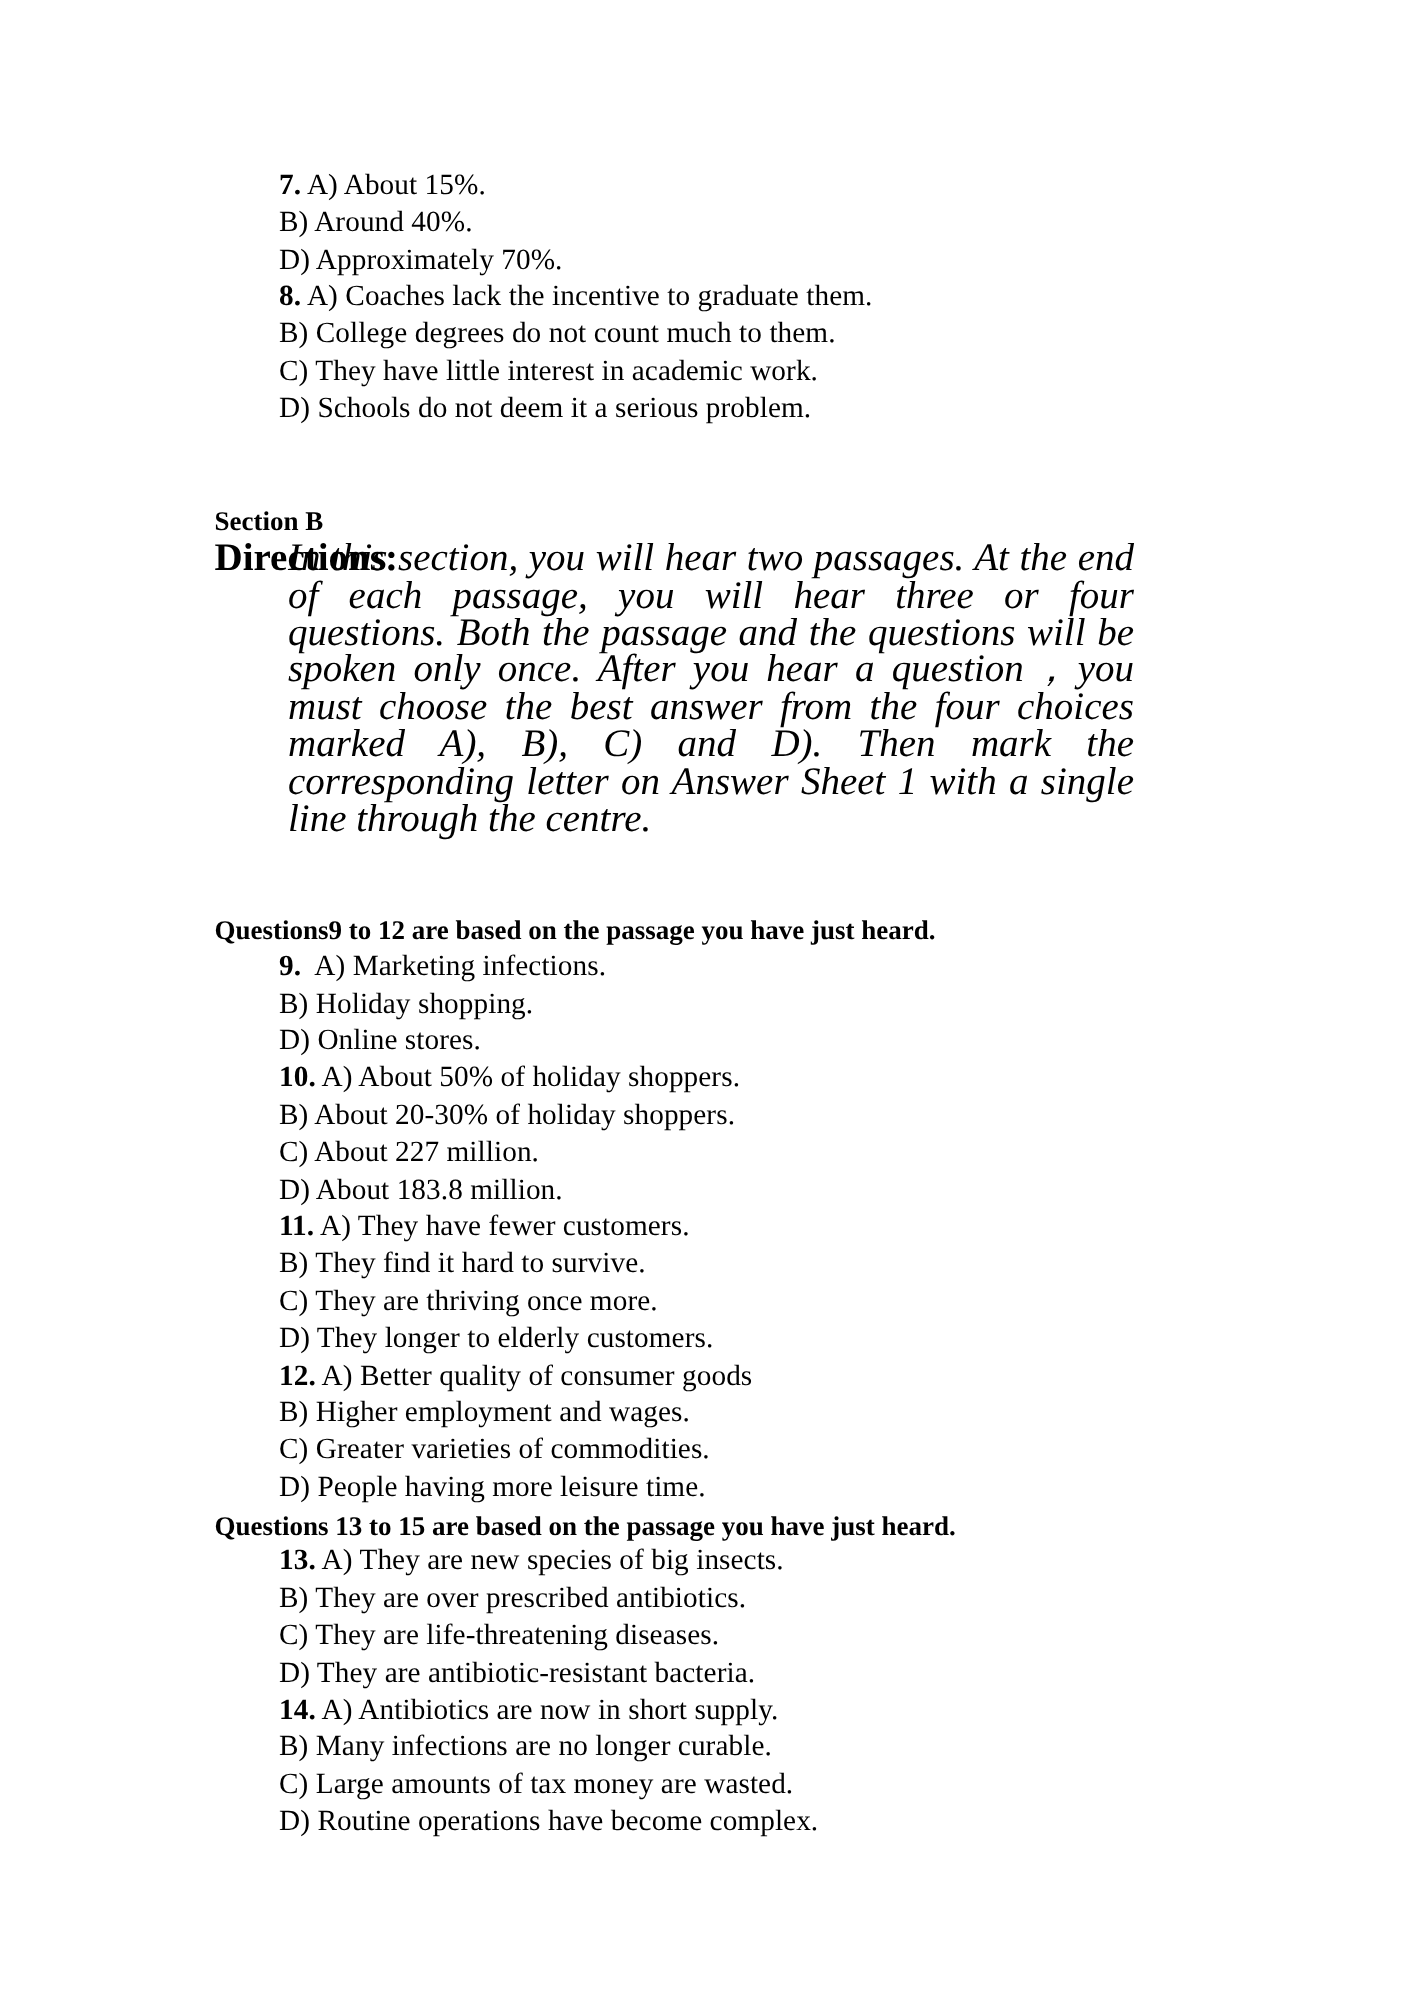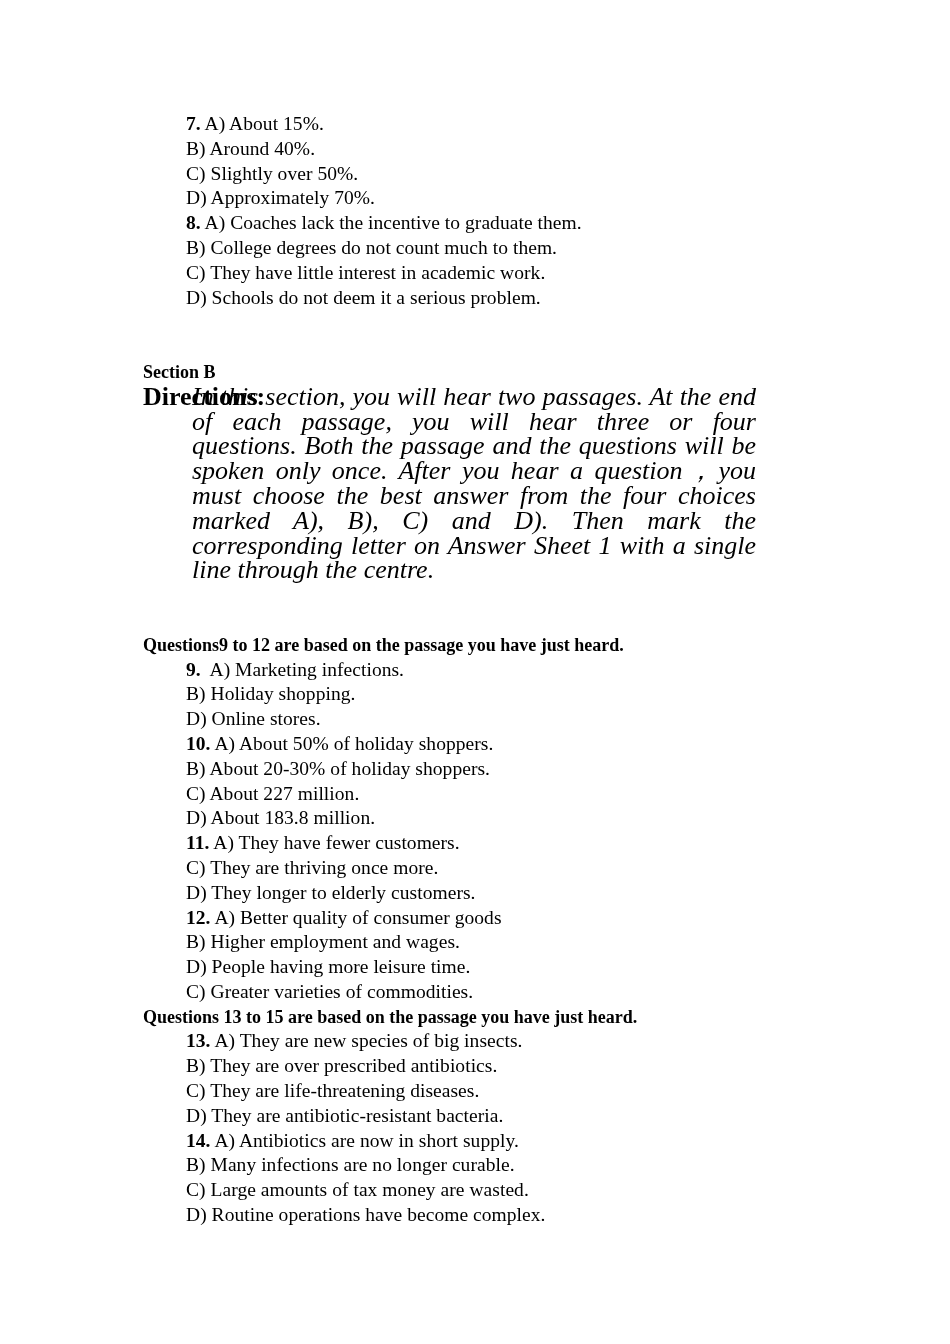--- a/index.html
+++ b/index.html
@@ -74,21 +74,20 @@
     text-align-last: left;
   }
 </style>
 </head>
 <body>
 
 <div class="page">
 
   <div class="line opt"><span class="num">7.</span> <span>A) About 15%.</span></div>
   <div class="line opt">B) Around 40%.</div>
-  <div class="line opt">C) Slightly over 50%.</div>
   <div class="line opt">D) Approximately 70%.</div>
 
   <div class="line opt"><span class="num">8.</span> <span>A) Coaches lack the incentive to graduate them.</span></div>
   <div class="line opt">B) College degrees do not count much to them.</div>
   <div class="line opt">C) They have little interest in academic work.</div>
   <div class="line opt">D) Schools do not deem it a serious problem.</div>
 
   <div class="gap"></div>
   <div class="gap"></div>
 
@@ -107,27 +106,28 @@
   <div class="line opt"><span class="num">9. </span> <span>A) Marketing infections.</span></div>
   <div class="line opt">B) Holiday shopping.</div>
   <div class="line opt">D) Online stores.</div>
 
   <div class="line opt"><span class="num">10.</span> <span>A) About 50% of holiday shoppers.</span></div>
   <div class="line opt">B) About 20-30% of holiday shoppers.</div>
   <div class="line opt">C) About 227 million.</div>
   <div class="line opt">D) About 183.8 million.</div>
 
   <div class="line opt"><span class="num">11.</span> <span>A) They have fewer customers.</span></div>
+  <div class="line opt">B) They find it hard to survive.</div>
   <div class="line opt">C) They are thriving once more.</div>
   <div class="line opt">D) They longer to elderly customers.</div>
 
   <div class="line opt"><span class="num">12.</span> <span>A) Better quality of consumer goods</span></div>
   <div class="line opt">B) Higher employment and wages.</div>
+  <div class="line opt">C) Greater varieties of commodities.</div>
   <div class="line opt">D) People having more leisure time.</div>
-  <div class="line opt">C) Greater varieties of commodities.</div>
 
   <div class="heading">Questions 13 to 15 are based on the passage you have just heard.</div>
 
   <div class="line opt"><span class="num">13.</span> <span>A) They are new species of big insects.</span></div>
   <div class="line opt">B) They are over prescribed antibiotics.</div>
   <div class="line opt">C) They are life-threatening diseases.</div>
   <div class="line opt">D) They are antibiotic-resistant bacteria.</div>
 
   <div class="line opt"><span class="num">14.</span> <span>A) Antibiotics are now in short supply.</span></div>
   <div class="line opt">B) Many infections are no longer curable.</div>

